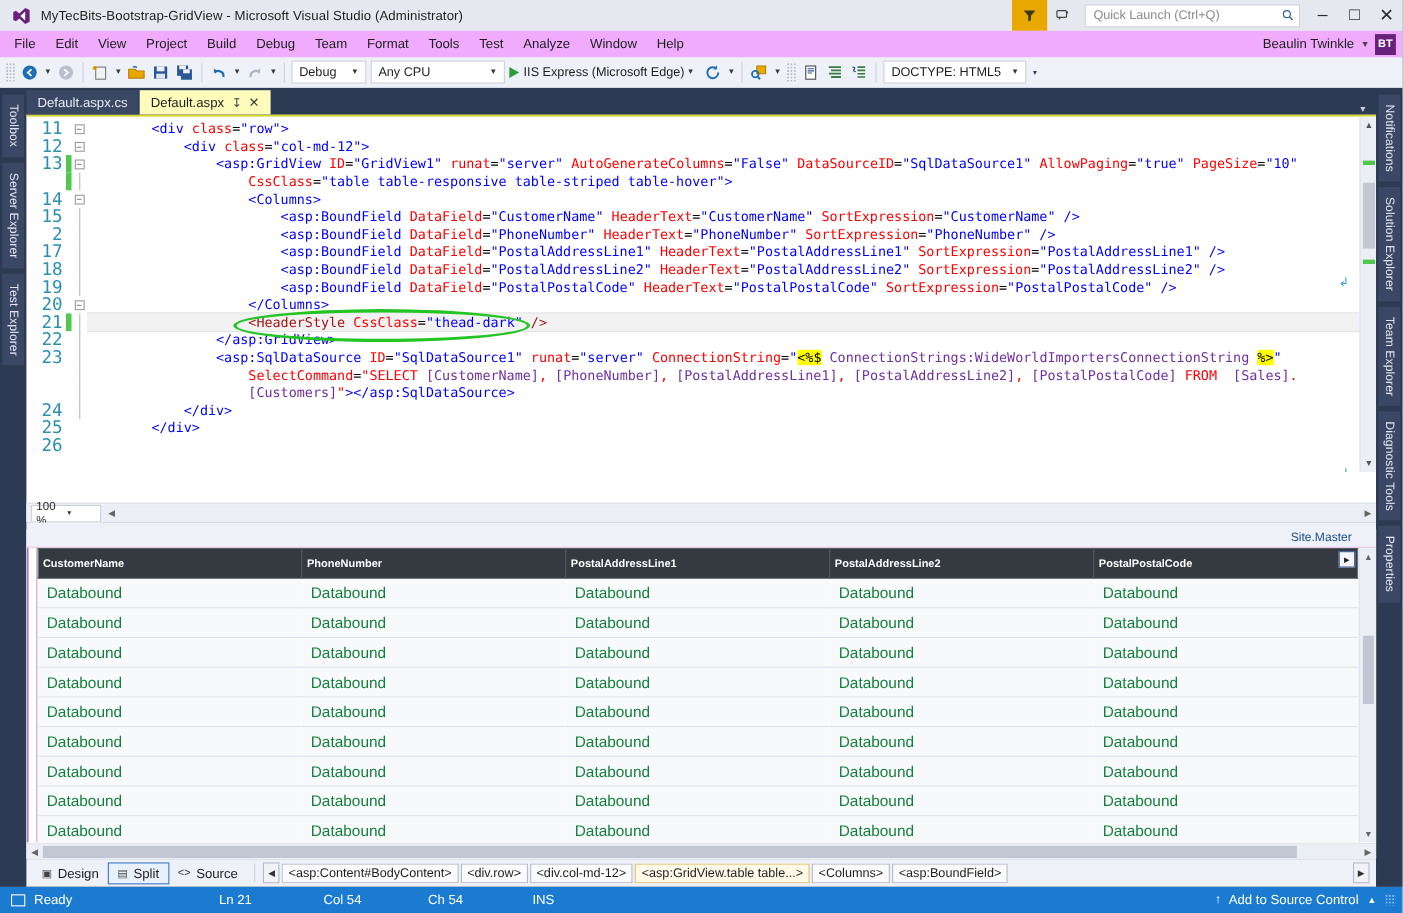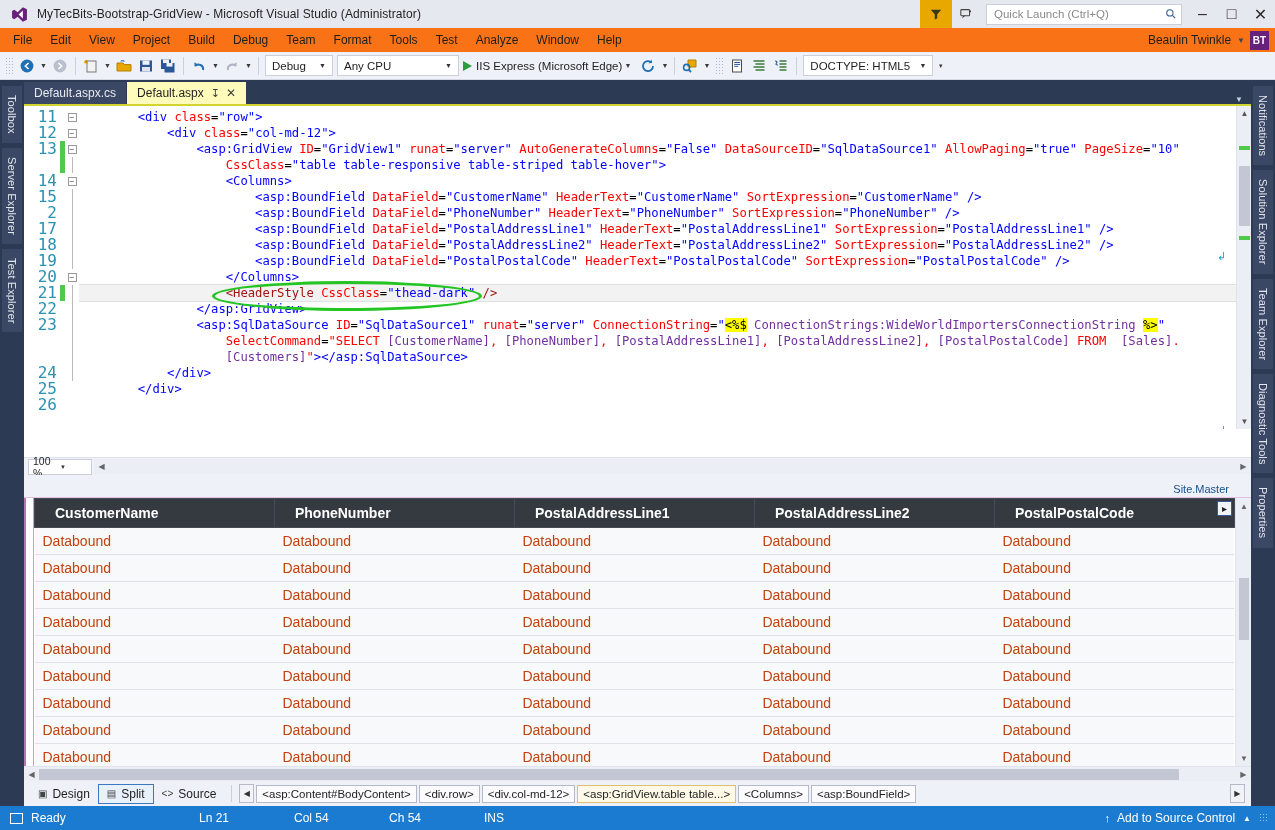--- a/index.html
+++ b/index.html
@@ -31,21 +31,21 @@
     width: 196px; height: 21px; background: #fff; border: 1px solid #ccced8;
     display: flex; align-items: center; margin-left: 6px; margin-right: 6px;
     padding: 0 4px 0 7px;
   }
   .quick-launch span { font-size: 11.5px; color: #8a8a8a; flex: 1; }
   .win-btn { width: 29px; height: 28px; display:flex; align-items:center; justify-content:center;
              color: #2b2b2b; }
 
   
   .menubar {
-    height: 24px; background: #f97316; display: flex; align-items: center;
+    height: 24px; background: #f0abfc; display: flex; align-items: center;
     padding-left: 4px; flex: 0 0 24px; position: relative;
   }
   .menu-item { font-size: 12px; color: #1e1e1e; padding: 3px 9px; }
   .user-area { margin-left: auto; display: flex; align-items: center; padding-right: 6px; }
   .user-name { font-size: 12px; color: #1e1e1e; }
   .user-caret { margin: 0 5px 0 6px; font-size: 8px; color: #444; }
   .avatar {
     width: 19px; height: 19px; background: #68217a; color: #fff; font-size: 10px;
     display: flex; align-items: center; justify-content: center; font-weight: bold;
   }
@@ -159,25 +159,25 @@
   .sitemaster-bar { height: 16px; background: #eef1f8; display: flex; align-items: center;
                     justify-content: flex-end; padding-right: 22px; flex: 0 0 16px; }
   .sitemaster-bar span { font-size: 11px; color: #1a4f8a; }
   .design-body { flex: 1 1 auto; display: flex; overflow: hidden; position: relative;
                  border-top: 1px solid #e4bfe4; background: #fff; }
   .design-left-edge { width: 10px; flex: 0 0 10px; border-right: 1px solid #c9a0c9;
                       border-left: 2px solid #b07ab0; background: #fff; }
   .grid-area { flex: 1 1 auto; overflow: hidden; position: relative; }
   table.gv { width: 100%; border-collapse: collapse; table-layout: fixed; }
   table.gv th {
-    background: #343a40; color: #fff; font-size: 14px; font-weight: bold;
-    text-align: left; padding: 6px 20px; height: 27px; border: 1px solid #454b52;
+    background: #343a40; color: #fff; font-size: 10px; font-weight: bold;
+    text-align: left; padding: 6px 4px; height: 27px; border: 1px solid #454b52;
   }
   table.gv td {
-    font-size: 14px; color: #c2410c; padding: 5px 8px; height: 27px;
+    font-size: 14px; color: #15803d; padding: 5px 8px; height: 27px;
     border-top: 1px solid #dee2e6; background: #f8f9fb;
   }
   .gv-expand {
     position: absolute; right: 3px; top: 3px; width: 15px; height: 15px; background: #f4f4f8;
     border: 1px solid #3b5998; font-size: 10px; display:flex; align-items:center;
     justify-content:center; color: #1e1e1e; z-index: 5;
   }
   .dv-vscroll { width: 16px; flex: 0 0 16px; background: #eceef5; position: relative;
                 border-left: 1px solid #e0e3ec; }
   .dv-vscroll .arw { width: 16px; height: 16px; display:flex;align-items:center;justify-content:center;

